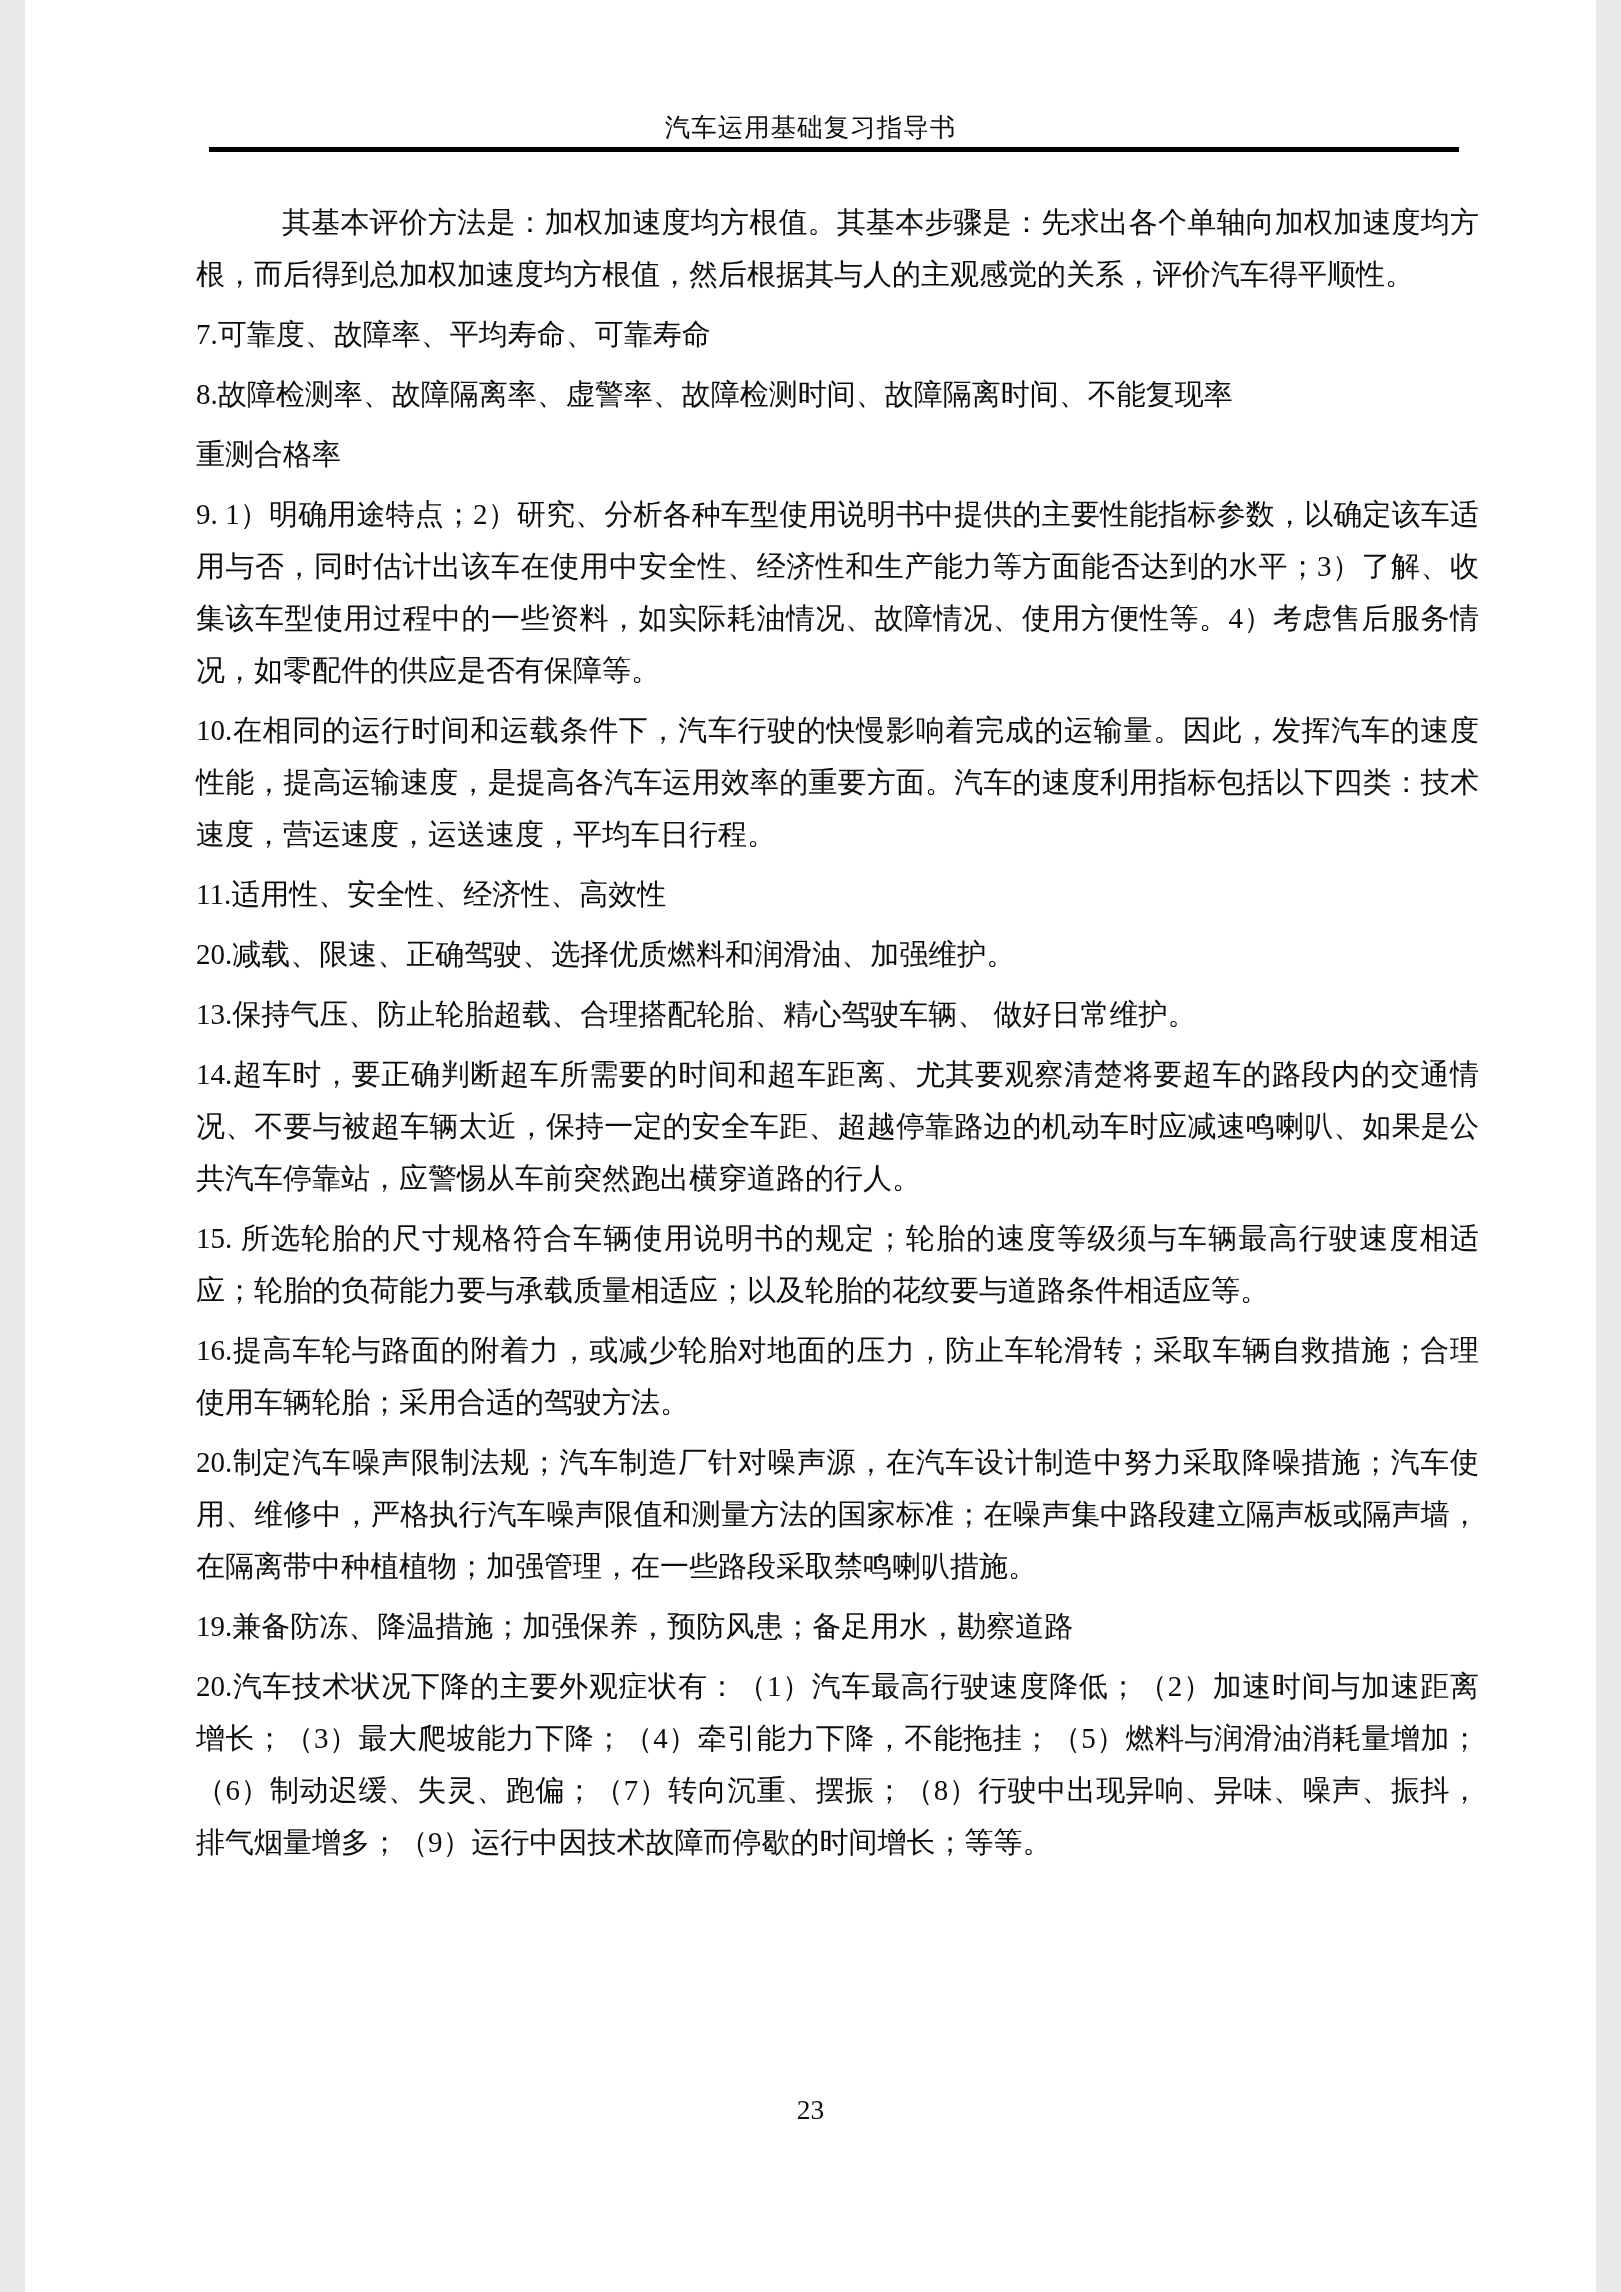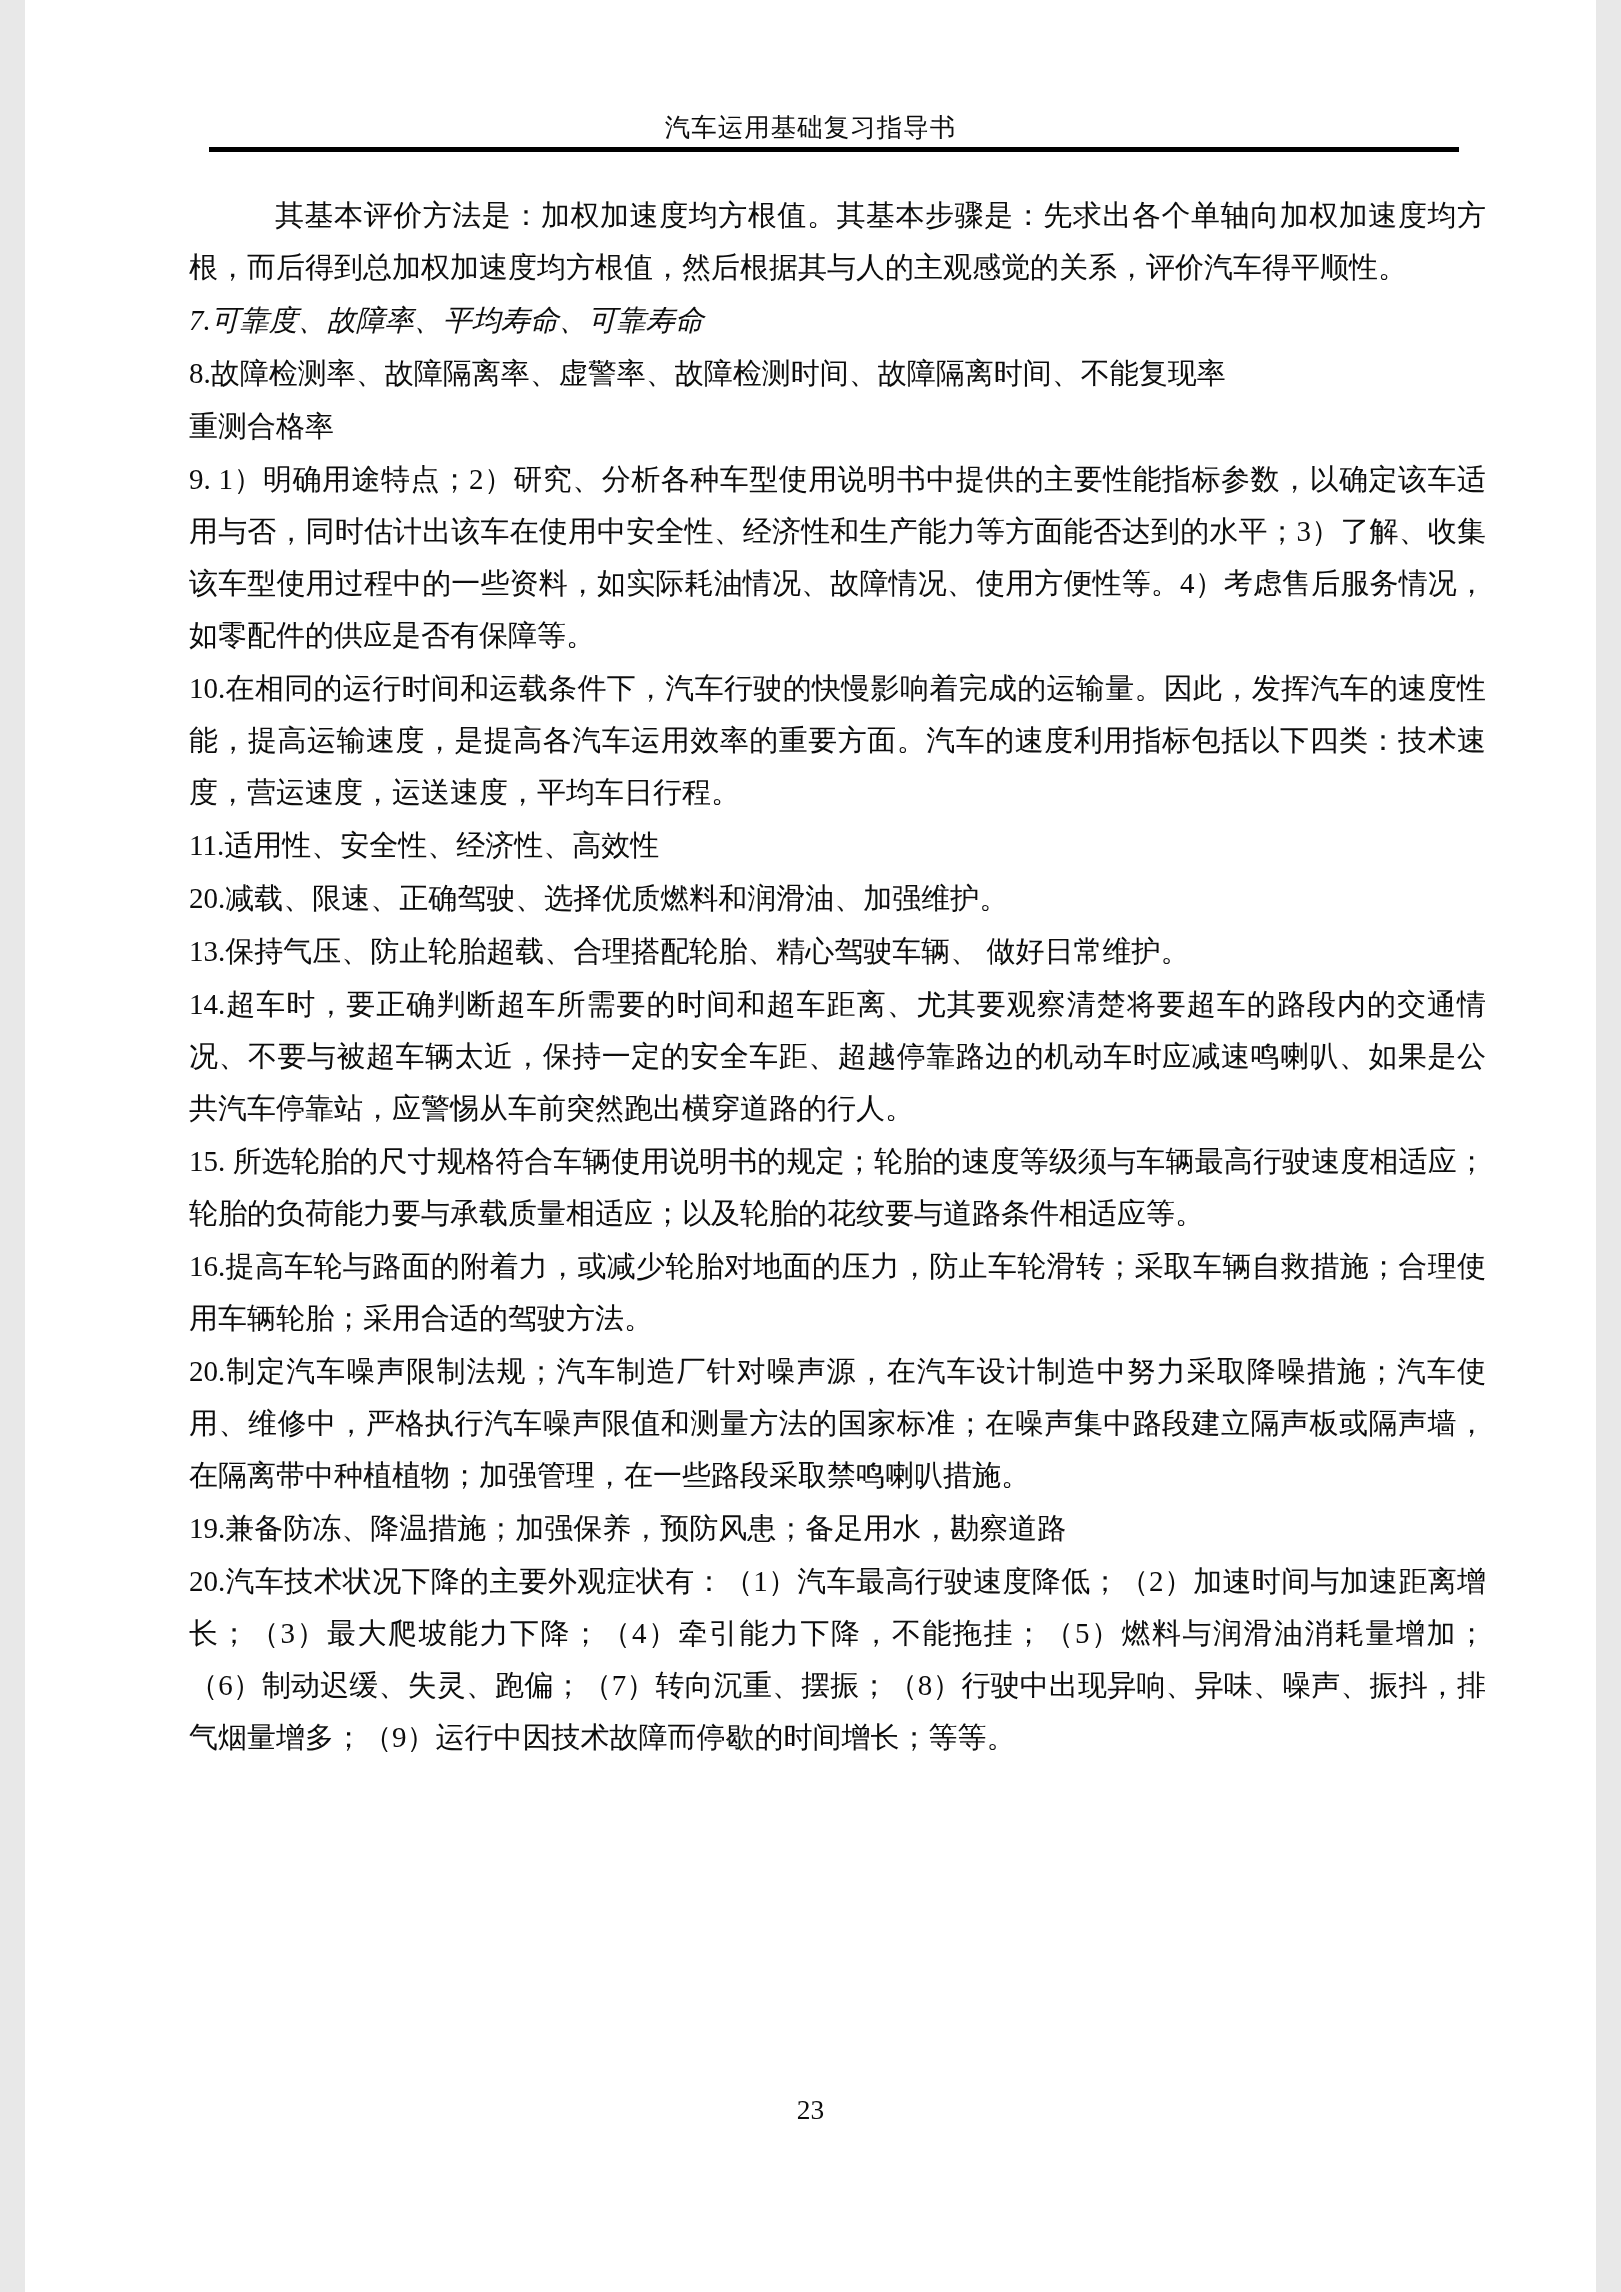--- a/index.html
+++ b/index.html
@@ -38,23 +38,23 @@
   .content {
     position: absolute;
     top: 188px;
     left: 163px;
     width: 1299px;
     font-size: 29px;
     line-height: 52px;
     text-align: justify;
     word-break: break-all;
   }
-  .content p { margin: 1px; }
+  .content p { margin: 8px; }
   .intro   { text-indent: 86px; }
-  .gap-xl  { margin-top: 66px; font-style: italic; }
+  .gap-xl  { margin-top: 66px; }
   .gap-lg  { margin-top: 23.5px; }
   .gap-ml  { margin-top: 17.6px; }
   .gap-md  { margin-top: 19.6px; }
   .gap-sm  { margin-top: 4.9px; }
   .gap-xs  { margin-top: 2px; }
   .page-number {
     position: absolute;
     top: 2094px;
     left: 0;
     right: 0;

